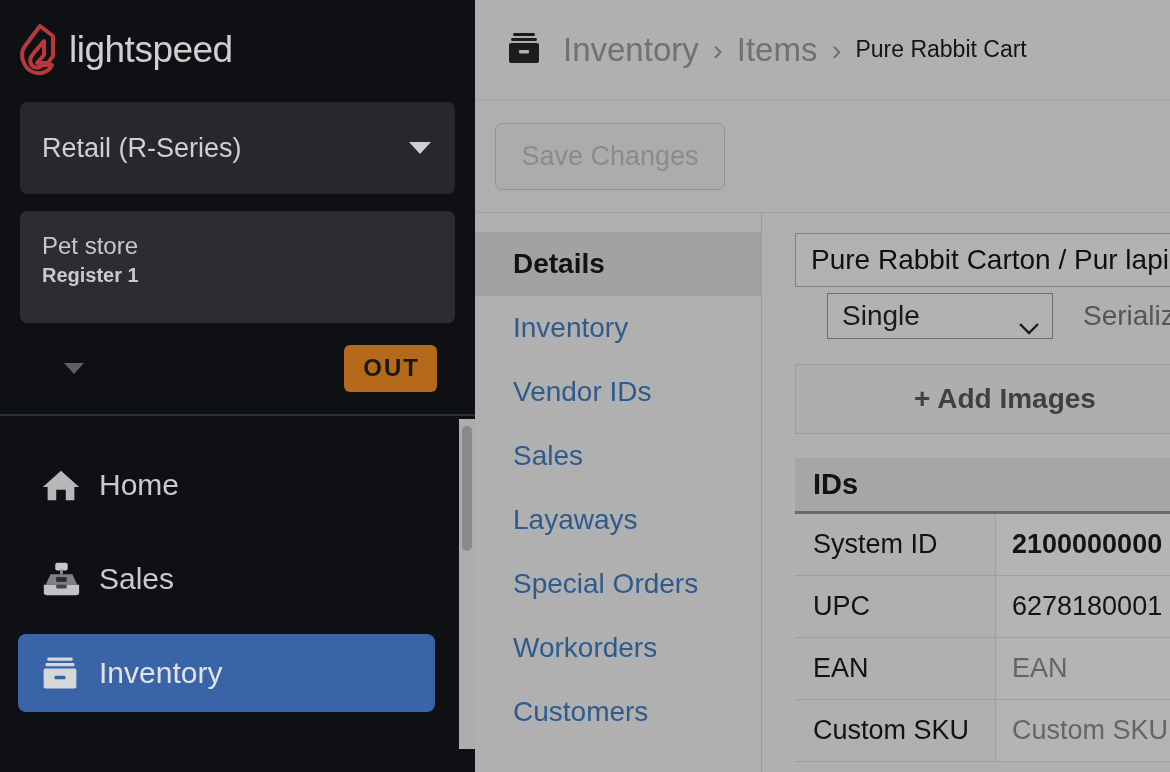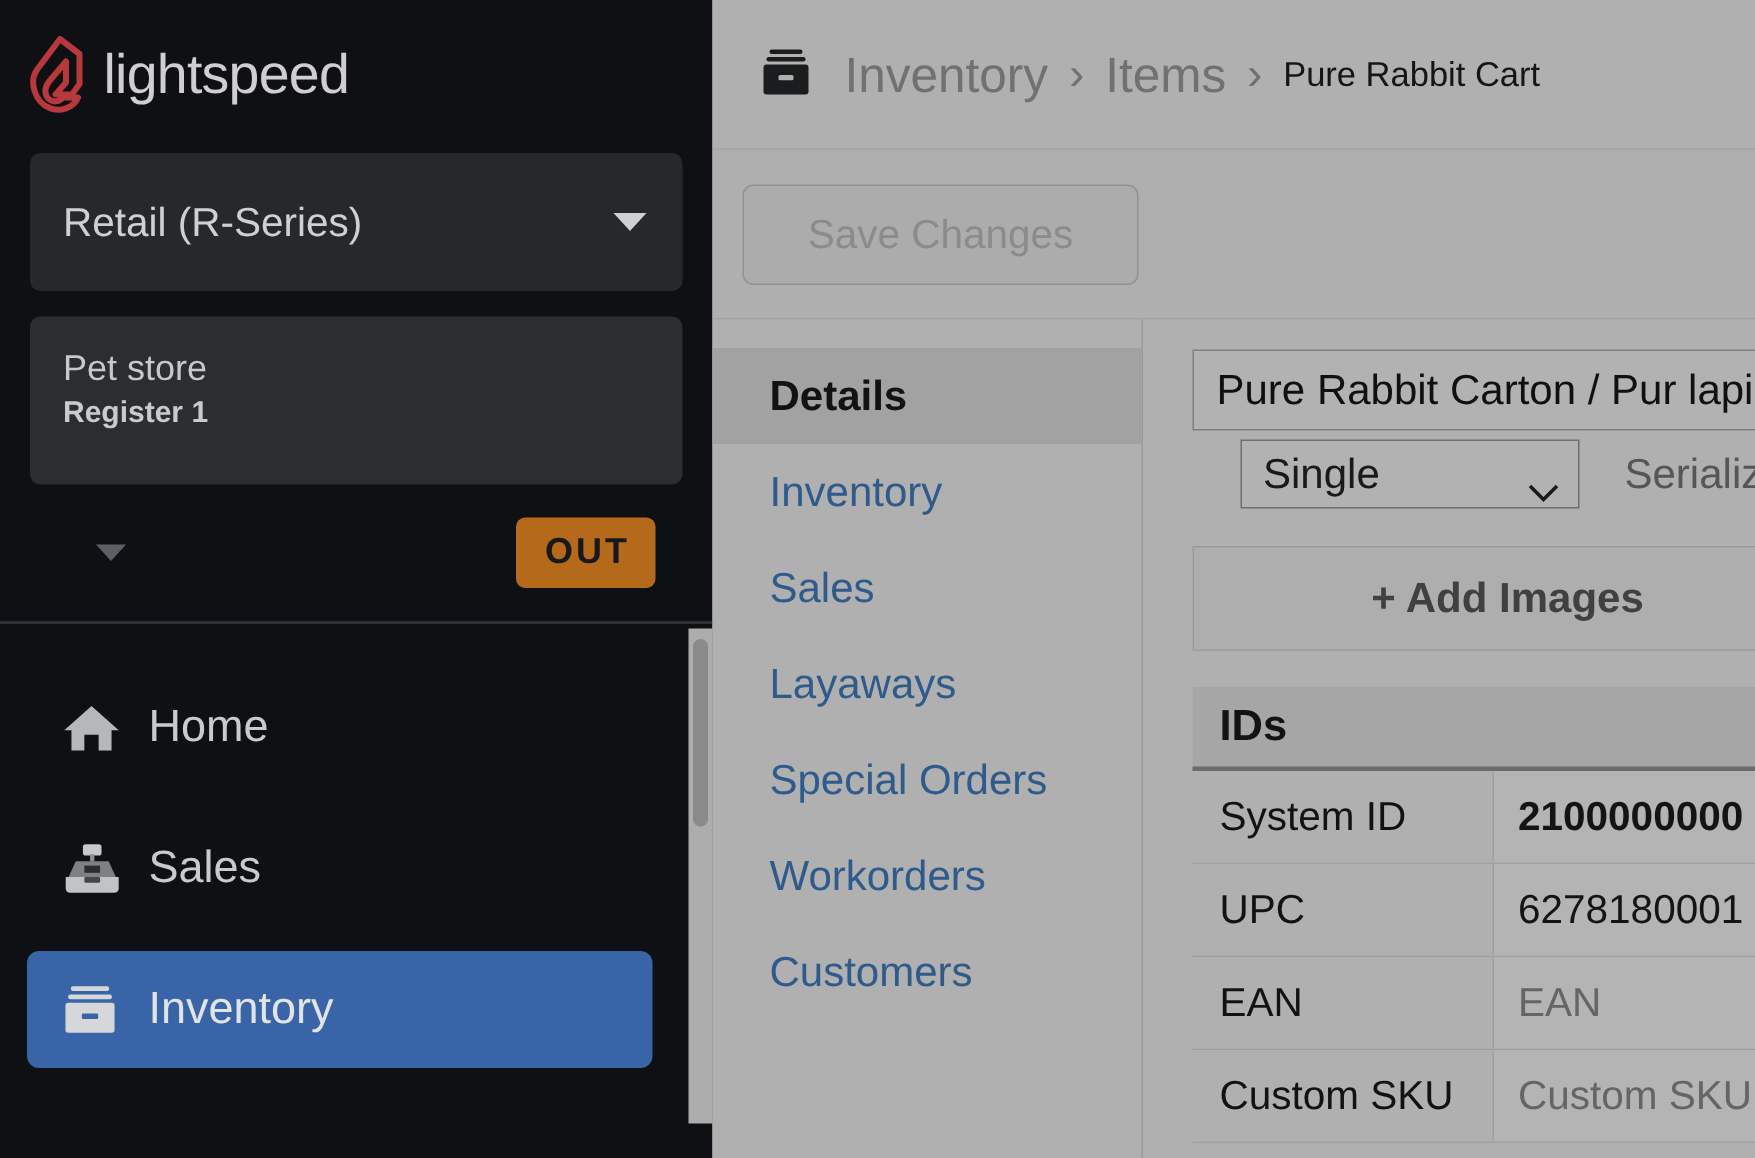--- a/index.html
+++ b/index.html
@@ -111,21 +111,21 @@
     background: #afafaf;
     border-bottom: 1px solid #a2a2a2;
     display: flex; align-items: center;
   }
   .btn {
     font-size: 27px; border-radius: 7px;
     display: flex; align-items: center; justify-content: center;
     height: 67px;
   }
   .btn-save {
-    margin-left: 20px; width: 264px;
+    margin-left: 20px; width: 230px;
     background: #acacac; color: #8b8b8b;
     border: 1px solid #919191;
   }
 
   .body-area { display: flex; height: 559px; }
   .submenu {
     width: 287px; flex: 0 0 287px;
     background: #b0b0b0;
     border-right: 1px solid #9a9a9a;
     padding-top: 19px;
@@ -283,20 +283,21 @@
     <div class="toolbar">
       <div class="btn btn-save">Save Changes</div>
 
     </div>
 
     <div class="body-area">
 
       <div class="submenu">
         <div class="submenu-item active">Details</div>
         <div class="submenu-item">Inventory</div>
+        <div class="submenu-item">Vendor IDs</div>
         <div class="submenu-item">Sales</div>
         <div class="submenu-item">Layaways</div>
         <div class="submenu-item">Special Orders</div>
         <div class="submenu-item">Workorders</div>
         <div class="submenu-item">Customers</div>
       </div>
 
       <div class="detail-pane">
 
         <div class="title-input">Pure Rabbit Carton / Pur lapin</div>

